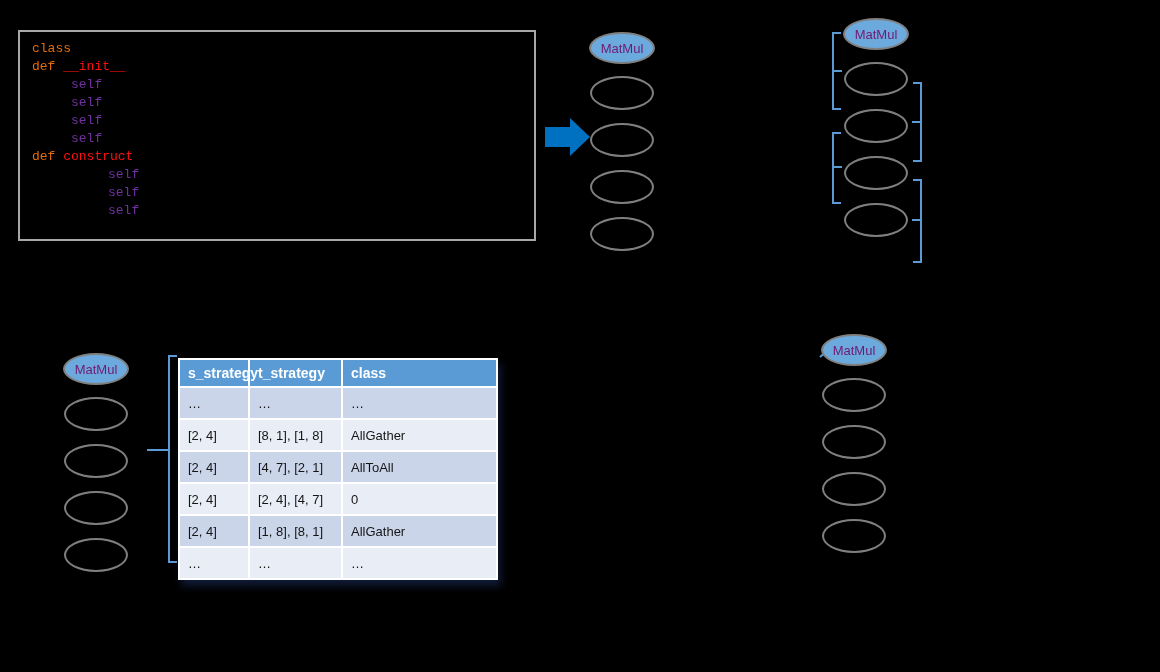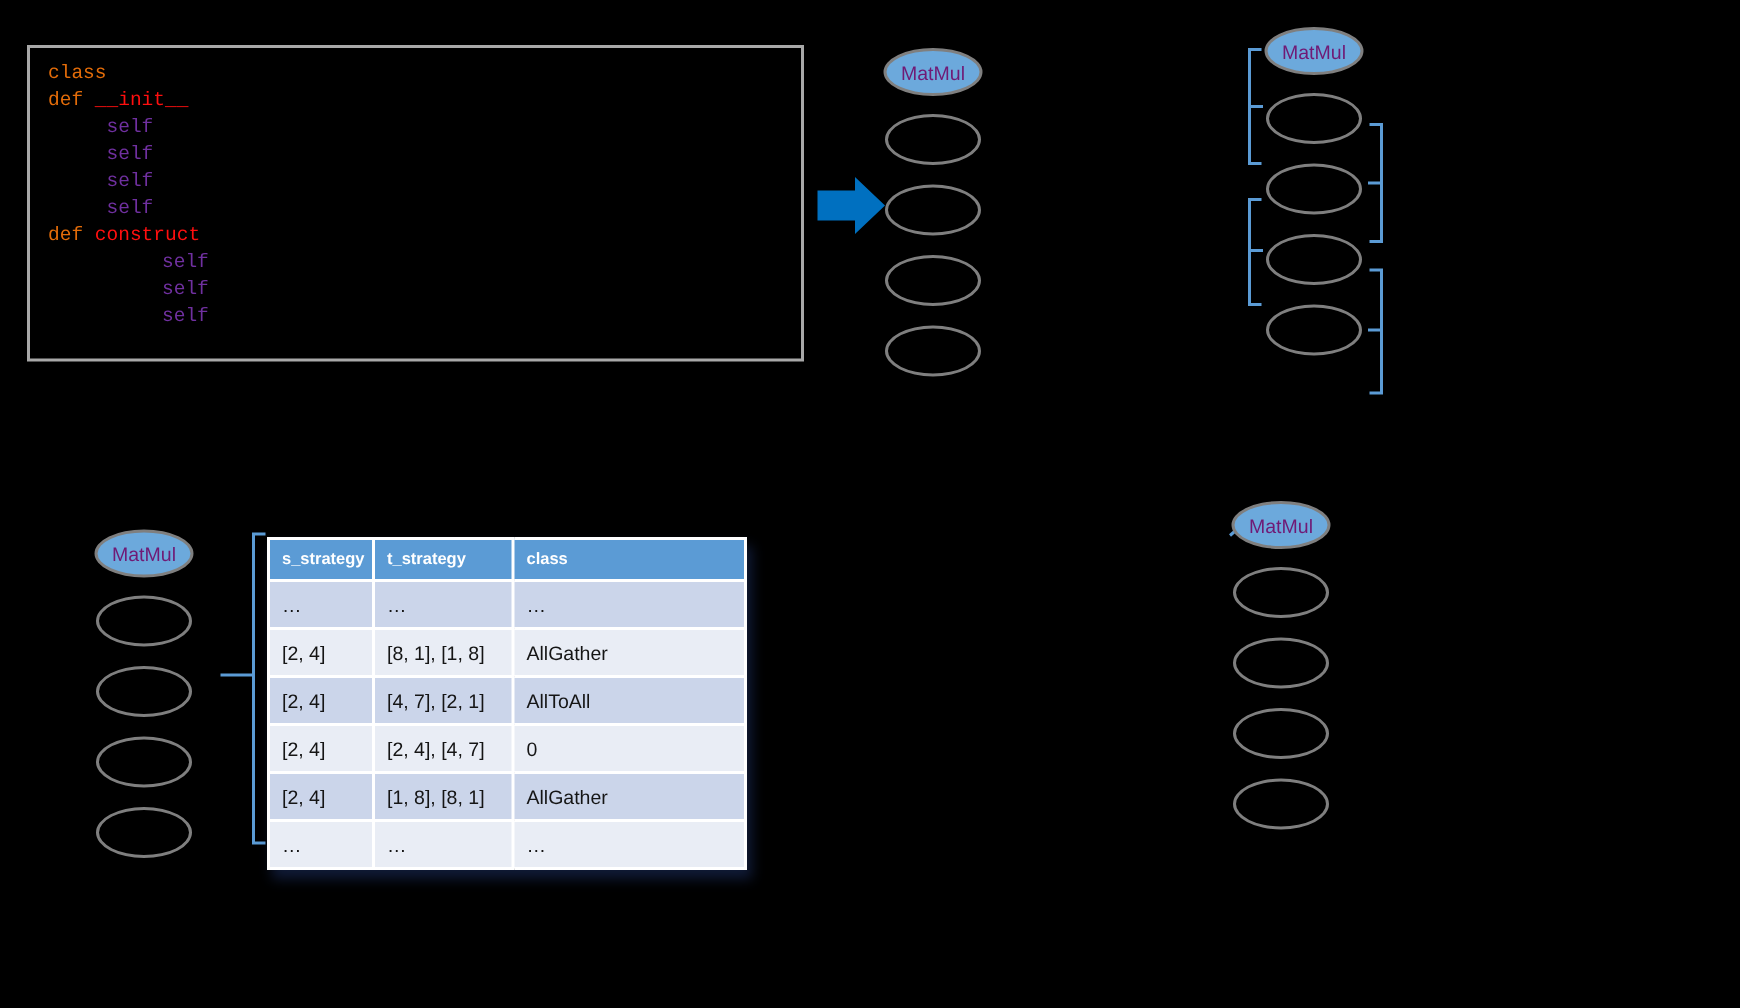--- a/index.html
+++ b/index.html
@@ -34,21 +34,21 @@
 
   
   .overlay{position:absolute;left:0;top:0;width:1160px;height:672px;pointer-events:none;}
 
   
   .strategy-table-wrap{position:absolute;left:178px;top:358px;
       box-shadow:3px 6px 8px rgba(30,50,100,0.55);}
   table.strategy{border-collapse:collapse;table-layout:fixed;width:318px;}
   table.strategy col.c1{width:70px;} table.strategy col.c2{width:93px;}
   table.strategy col.c3{width:155px;}
-  table.strategy th{background:#5b9bd5;color:#fff;font-size:11px;font-weight:bold;
+  table.strategy th{background:#5b9bd5;color:#fff;font-size:14px;font-weight:bold;
       text-align:left;height:26px;padding:0 0 0 8px;border:2px solid #fff;}
   table.strategy td{font-size:13px;color:#151515;height:30px;padding:0 0 0 8px;
       border:2px solid #fff;}
   table.strategy tbody tr:nth-child(odd) td{background:#cbd5ea;}
   table.strategy tbody tr:nth-child(even) td{background:#e9edf5;}
 </style>
 </head>
 <body>
 
 <div class="code-panel">

